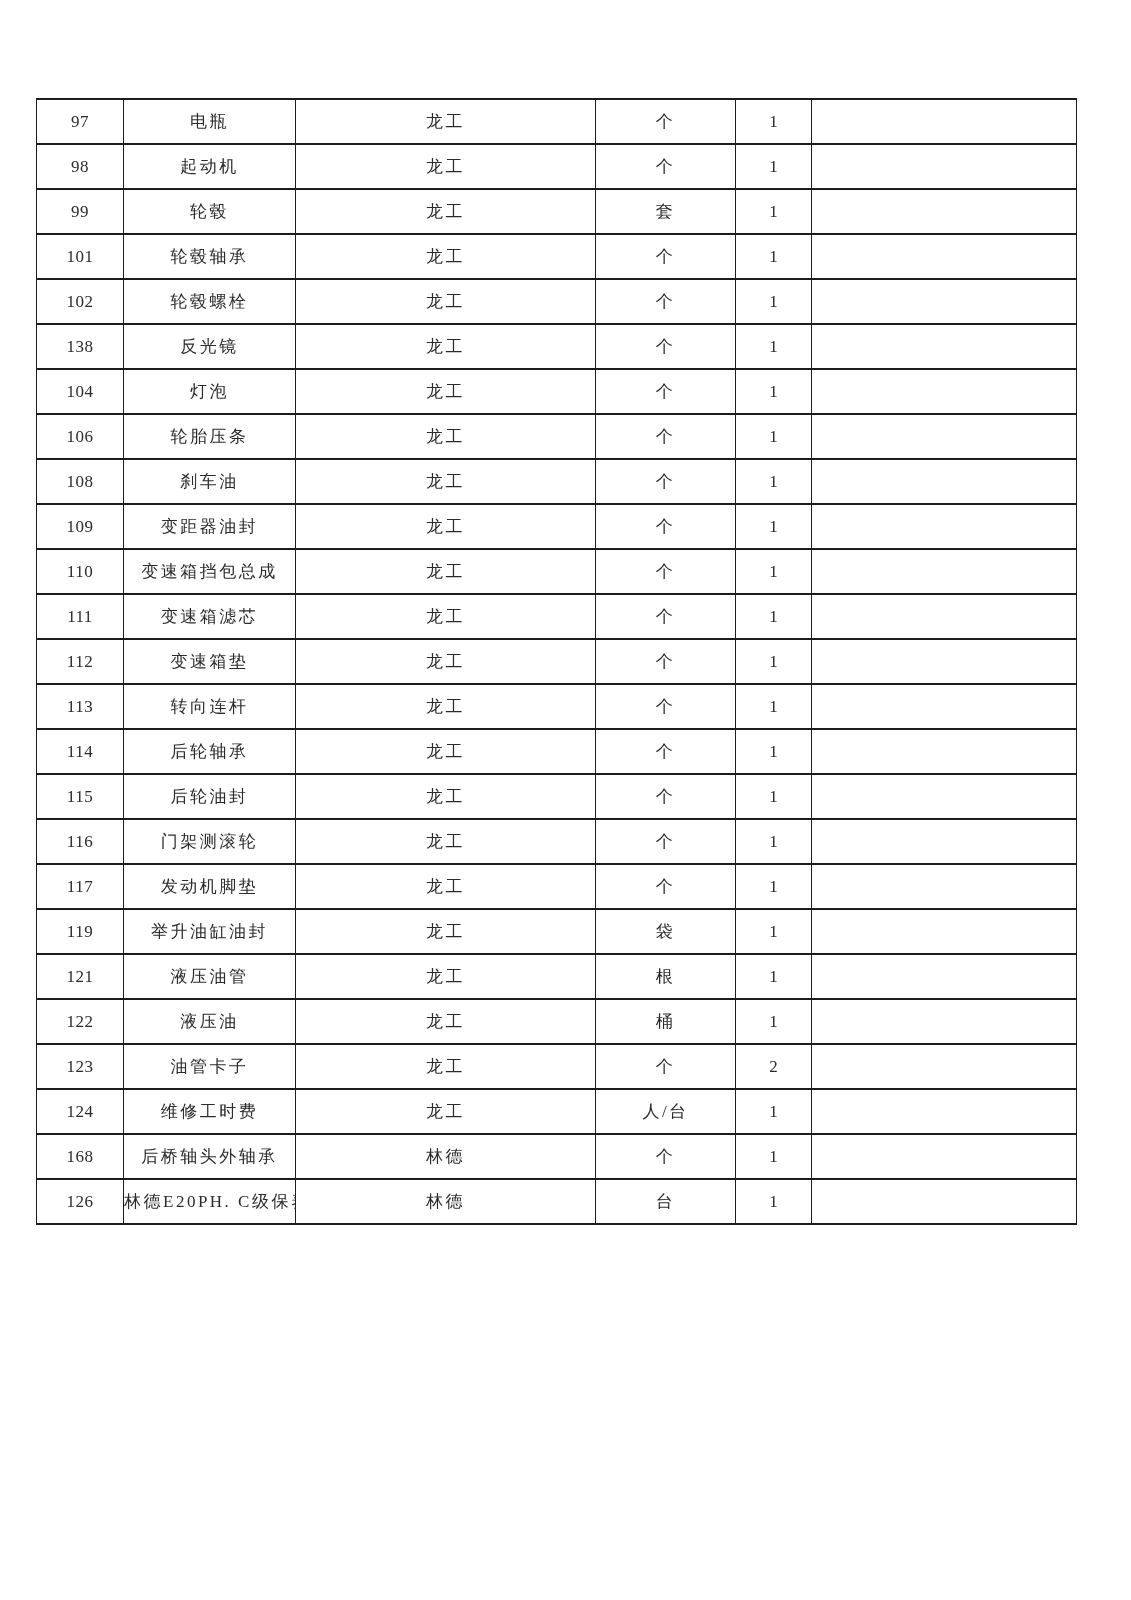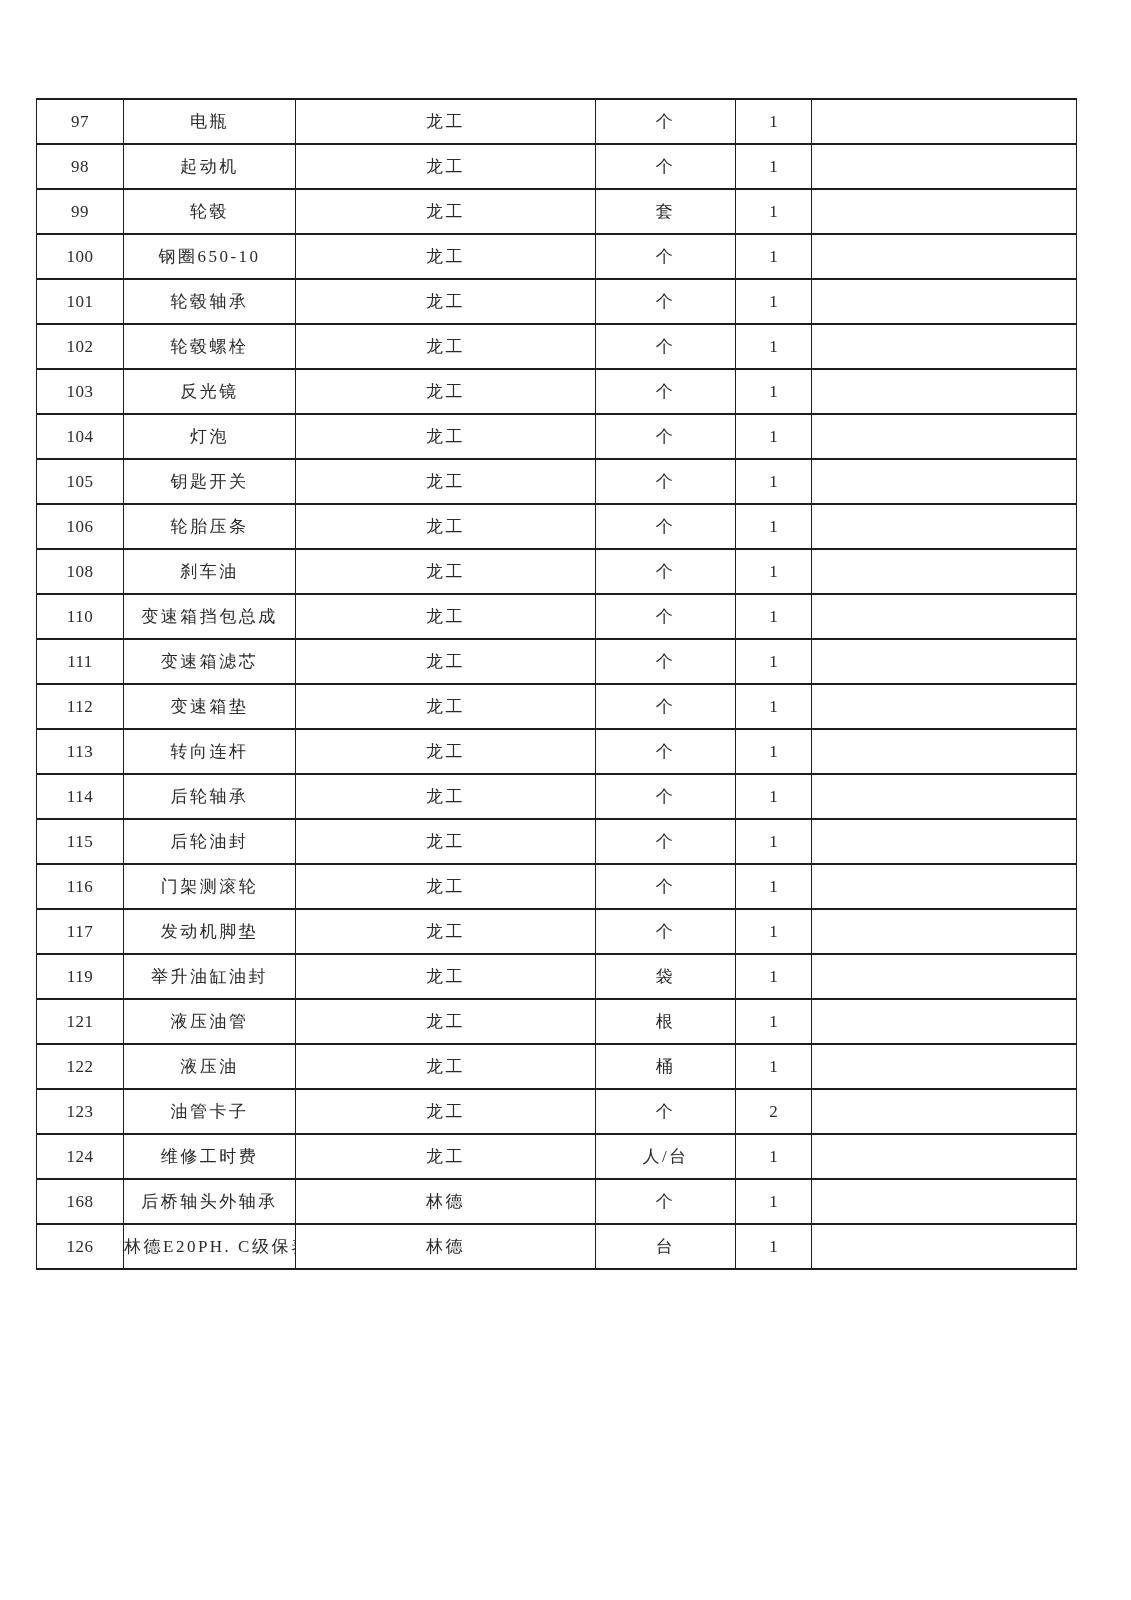--- a/index.html
+++ b/index.html
@@ -84,78 +84,70 @@
   </tr>
         <tr>
     <td class="col-index">99</td>
     <td class="col-name">轮毂</td>
     <td class="col-brand">龙工</td>
     <td class="col-unit">套</td>
     <td class="col-qty">1</td>
     <td class="col-empty"></td>
   </tr>
         <tr>
-    <td class="col-index">100</td>
-    <td class="col-name">钢圈650-10</td>
-    <td class="col-brand">龙工</td>
-    <td class="col-unit">个</td>
-    <td class="col-qty">1</td>
-    <td class="col-empty"></td>
-  </tr>
-        <tr>
     <td class="col-index">101</td>
     <td class="col-name">轮毂轴承</td>
     <td class="col-brand">龙工</td>
     <td class="col-unit">个</td>
     <td class="col-qty">1</td>
     <td class="col-empty"></td>
   </tr>
         <tr>
     <td class="col-index">102</td>
     <td class="col-name">轮毂螺栓</td>
     <td class="col-brand">龙工</td>
     <td class="col-unit">个</td>
     <td class="col-qty">1</td>
     <td class="col-empty"></td>
   </tr>
         <tr>
-    <td class="col-index">103</td>
+    <td class="col-index">138</td>
     <td class="col-name">反光镜</td>
     <td class="col-brand">龙工</td>
     <td class="col-unit">个</td>
     <td class="col-qty">1</td>
     <td class="col-empty"></td>
   </tr>
         <tr>
     <td class="col-index">104</td>
     <td class="col-name">灯泡</td>
     <td class="col-brand">龙工</td>
     <td class="col-unit">个</td>
     <td class="col-qty">1</td>
     <td class="col-empty"></td>
   </tr>
         <tr>
-    <td class="col-index">105</td>
-    <td class="col-name">钥匙开关</td>
-    <td class="col-brand">龙工</td>
-    <td class="col-unit">个</td>
-    <td class="col-qty">1</td>
-    <td class="col-empty"></td>
-  </tr>
-        <tr>
     <td class="col-index">106</td>
     <td class="col-name">轮胎压条</td>
     <td class="col-brand">龙工</td>
     <td class="col-unit">个</td>
     <td class="col-qty">1</td>
     <td class="col-empty"></td>
   </tr>
         <tr>
     <td class="col-index">108</td>
     <td class="col-name">刹车油</td>
+    <td class="col-brand">龙工</td>
+    <td class="col-unit">个</td>
+    <td class="col-qty">1</td>
+    <td class="col-empty"></td>
+  </tr>
+        <tr>
+    <td class="col-index">109</td>
+    <td class="col-name">变距器油封</td>
     <td class="col-brand">龙工</td>
     <td class="col-unit">个</td>
     <td class="col-qty">1</td>
     <td class="col-empty"></td>
   </tr>
         <tr>
     <td class="col-index">110</td>
     <td class="col-name">变速箱挡包总成</td>
     <td class="col-brand">龙工</td>
     <td class="col-unit">个</td>

